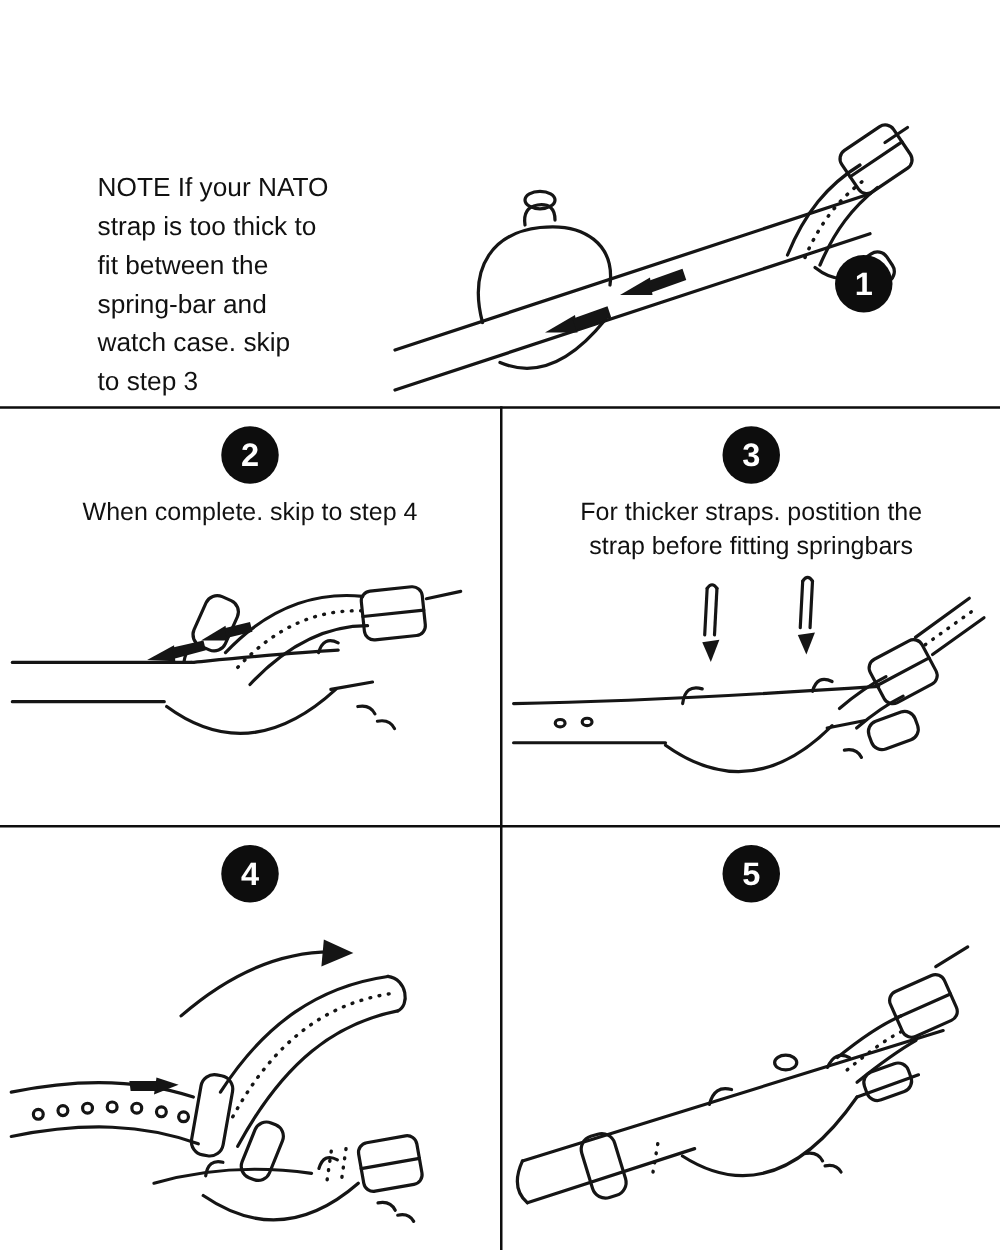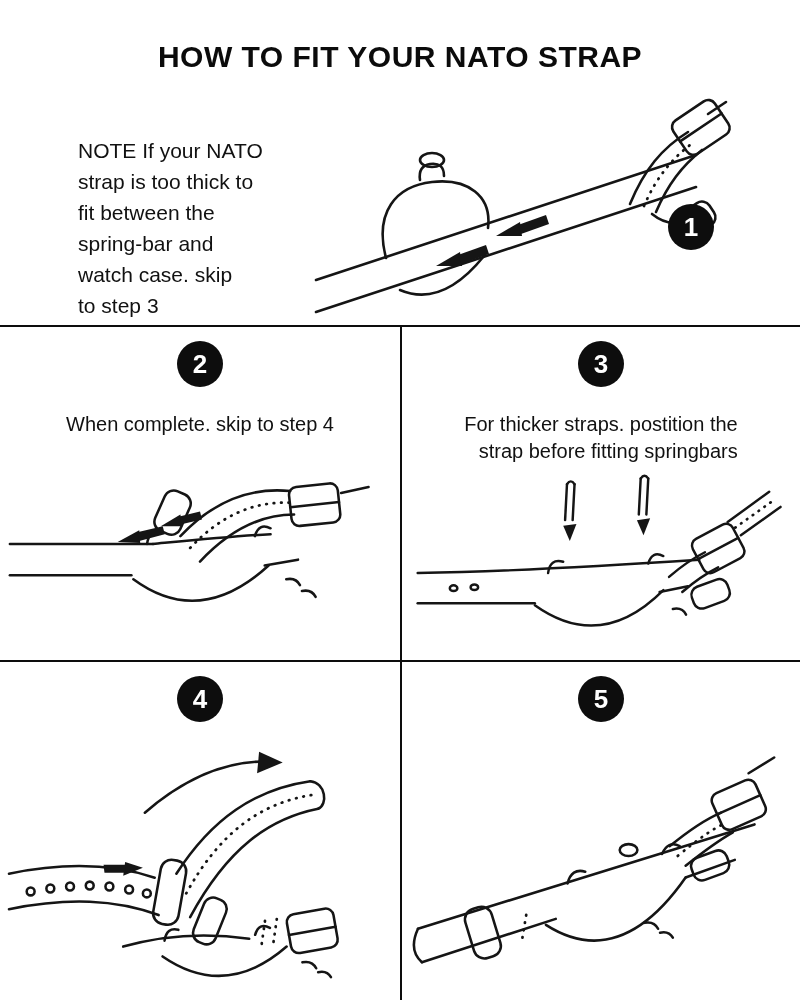--- a/index.html
+++ b/index.html
@@ -27,36 +27,35 @@
     position:absolute;left:0;top:325px;width:800px;height:675px;
     display:grid;grid-template-columns:400px 400px;grid-template-rows:335px 340px;
   }
   .cell{
     position:relative;border-top:2px solid #0d0d0d;
     display:flex;flex-direction:column;align-items:center;box-sizing:border-box;
   }
   .cell.right{border-left:2px solid #0d0d0d;}
   .cell .badge{margin-top:14px;}
   .caption{
-    margin:24px 8px 0;font-size:20px;line-height:1.35;text-align:right;
+    margin:10px 8px 0;font-size:20px;line-height:1.35;text-align:center;
     white-space:pre-line;color:#111;
   }
   .art{margin-top:6px;}
   .art path,.art line,.art rect,.art circle,.art ellipse{
     stroke:#151515;stroke-width:2.6;fill:none;stroke-linecap:round;stroke-linejoin:round;
   }
   .art .fill{fill:#151515;stroke:none;}
   .art .dots{stroke-dasharray:.6 7;stroke-width:2.8;}
 </style>
 </head>
 <body>
 
 <div class="page">
 
-  <h1 class="title">HOW TO FIT YOUR NATO STRAP</h1>
 
   <div class="step1-area">
     <p class="note">NOTE If your NATO
 strap is too thick to
 fit between the
 spring-bar and
 watch case. skip
 to step 3</p>
 
     <svg class="art ill1" viewBox="0 0 440 240" width="440" height="240">

